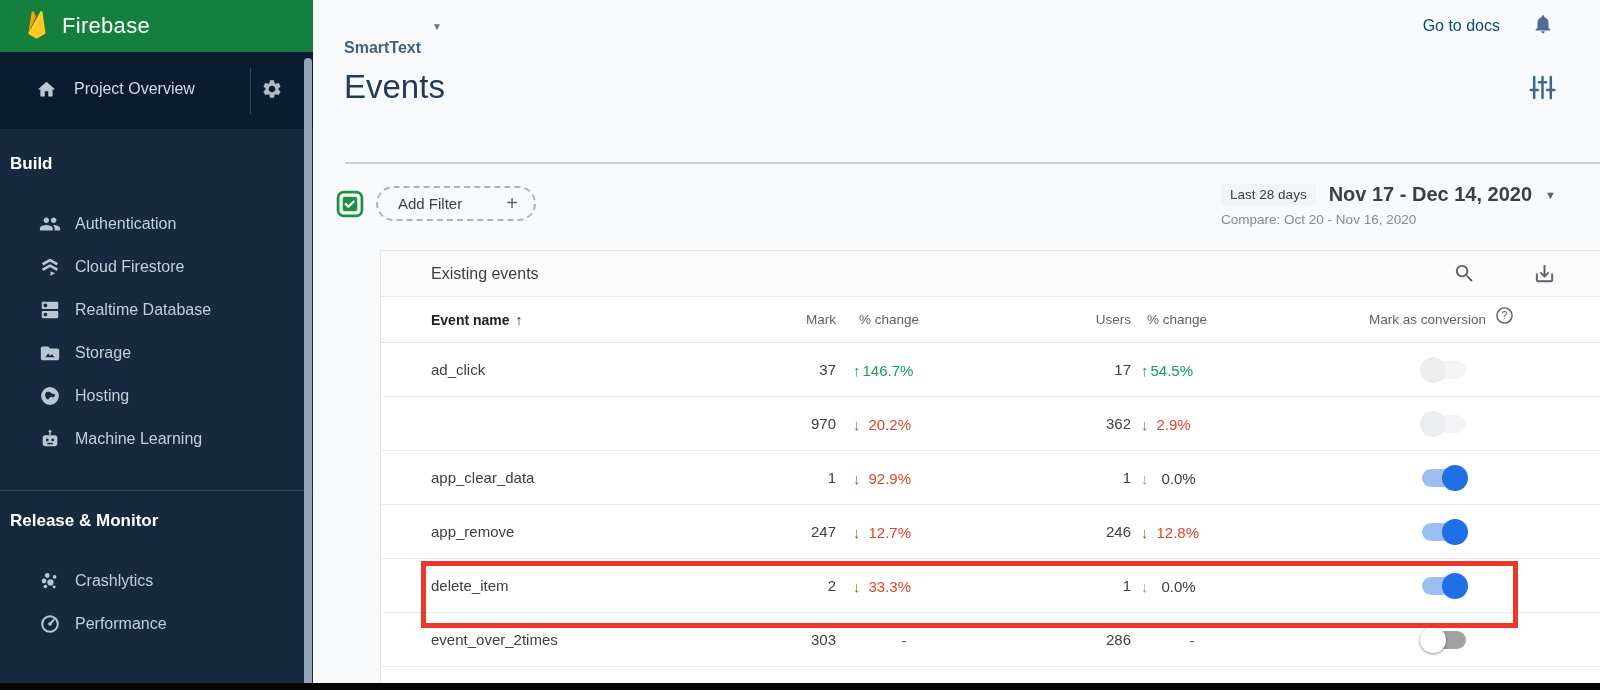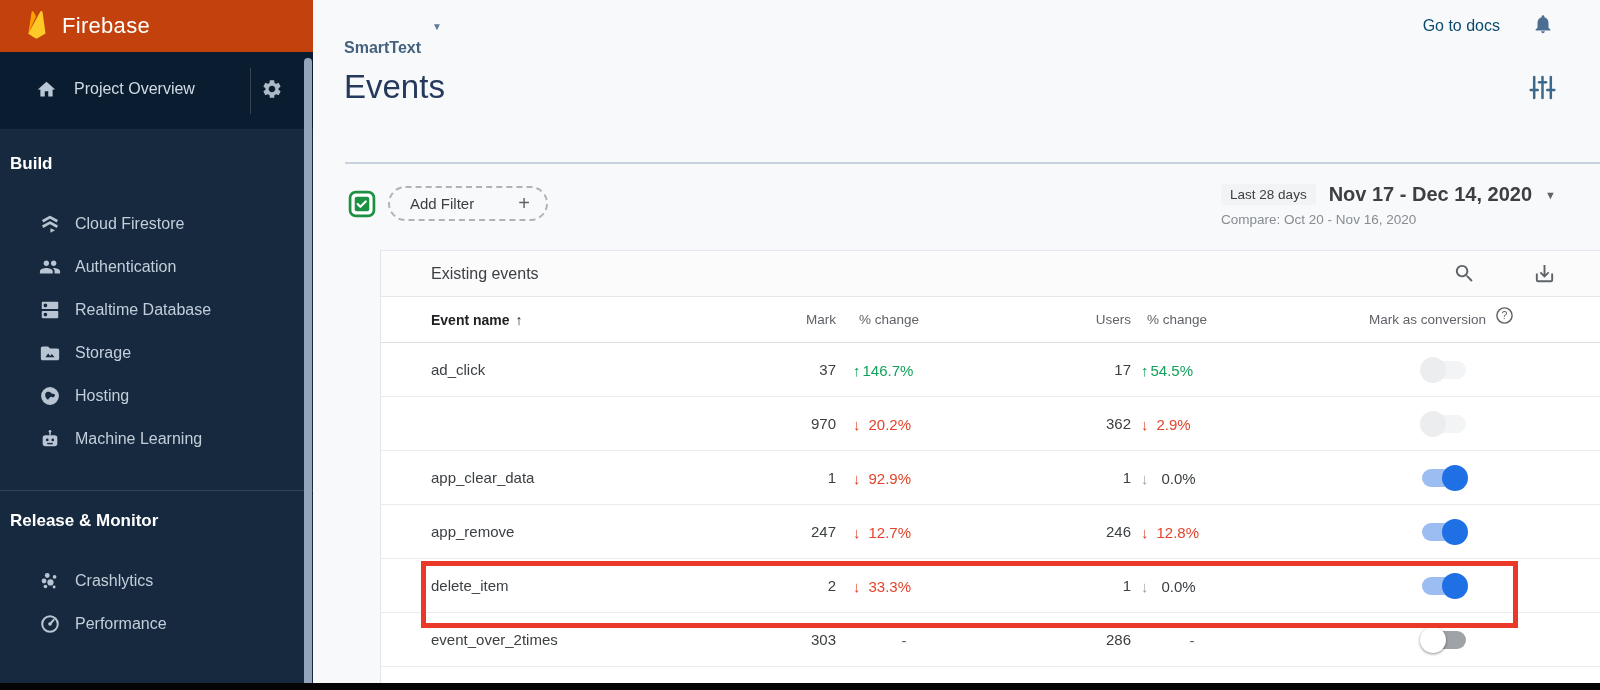--- a/index.html
+++ b/index.html
@@ -2,21 +2,21 @@
 <html><head>
 <meta charset="utf-8">
 <style>
   * { margin:0; padding:0; box-sizing:border-box; }
   html,body { width:1600px; height:690px; overflow:hidden; background:#F8F9FA;
     font-family:"Liberation Sans","DejaVu Sans",sans-serif; }
   .stage { position:relative; width:1600px; height:690px; overflow:hidden; }
 
   
   .sidebar { position:absolute; left:0; top:0; width:313px; height:690px; background:#16293E; }
-  .sb-header { height:52px; background:#c2410c; display:flex; align-items:center; padding-left:24px; }
+  .sb-header { height:52px; background:#15803d; display:flex; align-items:center; padding-left:24px; }
   .sb-brand { color:#FFFFFF; font-size:22px; font-weight:500; letter-spacing:.3px; margin-left:13px; }
   .sb-project-row { position:relative; height:78px; background:#0A1C30; border-bottom:1px solid rgba(255,255,255,.07); }
   .po-home { position:absolute; left:36px; top:27px; }
   .po-label { position:absolute; left:74px; top:28px; color:#D3DBE4; font-size:16px; font-weight:500; }
   .po-divider { position:absolute; left:250px; top:16px; width:1px; height:46px; background:rgba(255,255,255,.18); }
   .po-gear { position:absolute; left:261px; top:26px; cursor:pointer; }
   .sb-body { padding-top:24px; }
   .sb-section-label { margin:0 0 14px 10px; color:#FFFFFF; font-size:17px; font-weight:600; }
   .sb-item { position:relative; height:43px; display:flex; align-items:center; cursor:pointer; }
   .sb-item .ic { position:absolute; left:38px; width:24px; display:flex; justify-content:center; }
@@ -33,21 +33,21 @@
   .project-select { display:flex; align-items:center; gap:11px; cursor:pointer; }
   .project-name { color:#44617E; font-size:16px; font-weight:600;margin-top:44px; }
   .caret { color:#5E7A97; font-size:10px; }
   .topbar-right { display:flex; align-items:center; gap:32px; }
   .go-docs { color:#0c4a6e; font-size:16px; cursor:pointer; }
   .page-title { margin:16px 0 0 31px; color:#24395B; font-size:33px; font-weight:400; }
   .tune-btn { position:absolute; top:74px; right:44px; cursor:pointer; }
   .head-divider { position:absolute; top:162px; left:32px; right:0; height:2px; background:#C8D2DD; }
 
   
-  .filter-row { position:absolute; top:183px; left:12px; right:0; height:58px; }
+  .filter-row { position:absolute; top:183px; left:0; right:0; height:58px; }
   .ga-check { position:absolute; left:23px; top:7px; }
   .add-filter { position:absolute; left:63px; top:3px; width:160px; height:35px; border:2px dashed #AEB3B9;
     border-radius:18px; display:flex; align-items:center; justify-content:space-between;
     padding:0 16px 0 20px; cursor:pointer; background:transparent; }
   .add-filter .af-label { color:#3C4043; font-size:15px; }
   .add-filter .af-plus { color:#5F6368; font-size:20px; font-weight:400; }
   .range-group { position:absolute; right:44px; top:0; }
   .range-line { display:flex; align-items:center; justify-content:flex-end; gap:13px; cursor:pointer; }
   .range-badge { background:#F1F3F4; border-radius:2px; padding:3px 9px; color:#3C4043; font-size:13.5px; }
   .date-range { color:#3C4043; font-size:20px; font-weight:bold; }
@@ -132,36 +132,36 @@
         </svg>
       </span>
     </div>
 
     <div class="sb-body">
       <div class="sb-section-label">Build</div>
       <div class="sb-gap"></div>
 
       <div class="sb-item">
         <span class="ic">
+          <svg width="22" height="22" viewBox="0 0 24 24" fill="#B9C5D2">
+              <path d="M16 11c1.66 0 2.99-1.34 2.99-3S17.66 5 16 5c-1.66 0-3 1.34-3 3s1.34 3 3 3zm-8 0c1.66 0 2.99-1.34 2.99-3S9.66 5 8 5C6.34 5 5 6.34 5 8s1.34 3 3 3zm0 2c-2.33 0-7 1.17-7 3.5V19h14v-2.5c0-2.33-4.67-3.5-7-3.5zm8 0c-.29 0-.62.02-.97.05 1.16.84 1.97 1.97 1.97 3.45V19h6v-2.5c0-2.33-4.67-3.5-7-3.5z"></path>
+            </svg>
+        </span>
+        <span class="lbl">Authentication</span>
+      </div>
+
+      <div class="sb-item">
+        <span class="ic">
           <svg width="22" height="22" viewBox="0 0 24 24" fill="none" stroke="#B9C5D2" stroke-width="3" stroke-linejoin="round">
             <polyline points="4,9 12,4.5 20,9"></polyline>
               <polyline points="4,15 12,10.5 20,15"></polyline>
             <path d="M12.5 16.5l5 2.3-5 2.7z" fill="#B9C5D2" stroke="none"></path>
           </svg>
         </span>
         <span class="lbl">Cloud Firestore</span>
-      </div>
-
-      <div class="sb-item">
-        <span class="ic">
-          <svg width="22" height="22" viewBox="0 0 24 24" fill="#B9C5D2">
-              <path d="M16 11c1.66 0 2.99-1.34 2.99-3S17.66 5 16 5c-1.66 0-3 1.34-3 3s1.34 3 3 3zm-8 0c1.66 0 2.99-1.34 2.99-3S9.66 5 8 5C6.34 5 5 6.34 5 8s1.34 3 3 3zm0 2c-2.33 0-7 1.17-7 3.5V19h14v-2.5c0-2.33-4.67-3.5-7-3.5zm8 0c-.29 0-.62.02-.97.05 1.16.84 1.97 1.97 1.97 3.45V19h6v-2.5c0-2.33-4.67-3.5-7-3.5z"></path>
-            </svg>
-        </span>
-        <span class="lbl">Authentication</span>
       </div>
 
       <div class="sb-item">
         <span class="ic">
           <svg width="22" height="22" viewBox="0 0 24 24" fill="#B9C5D2">
               <path d="M20 13H4c-.55 0-1 .45-1 1v6c0 .55.45 1 1 1h16c.55 0 1-.45 1-1v-6c0-.55-.45-1-1-1zM7 19c-1.1 0-2-.9-2-2s.9-2 2-2 2 .9 2 2-.9 2-2 2zM20 3H4c-.55 0-1 .45-1 1v6c0 .55.45 1 1 1h16c.55 0 1-.45 1-1V4c0-.55-.45-1-1-1zM7 9c-1.1 0-2-.9-2-2s.9-2 2-2 2 .9 2 2-.9 2-2 2z"></path>
             </svg>
         </span>
         <span class="lbl">Realtime Database</span>
       </div>

